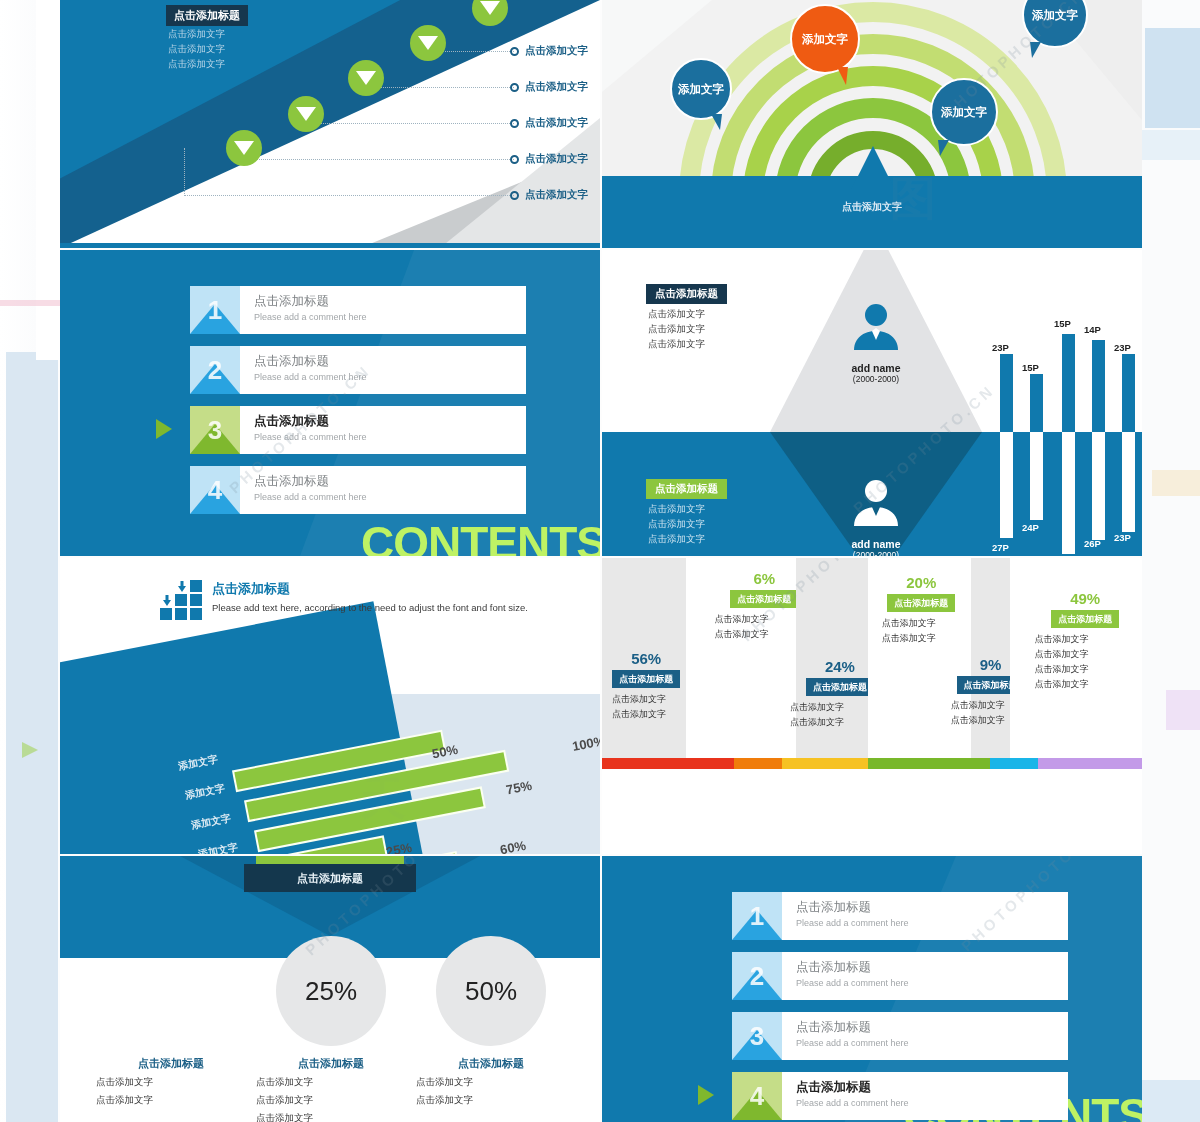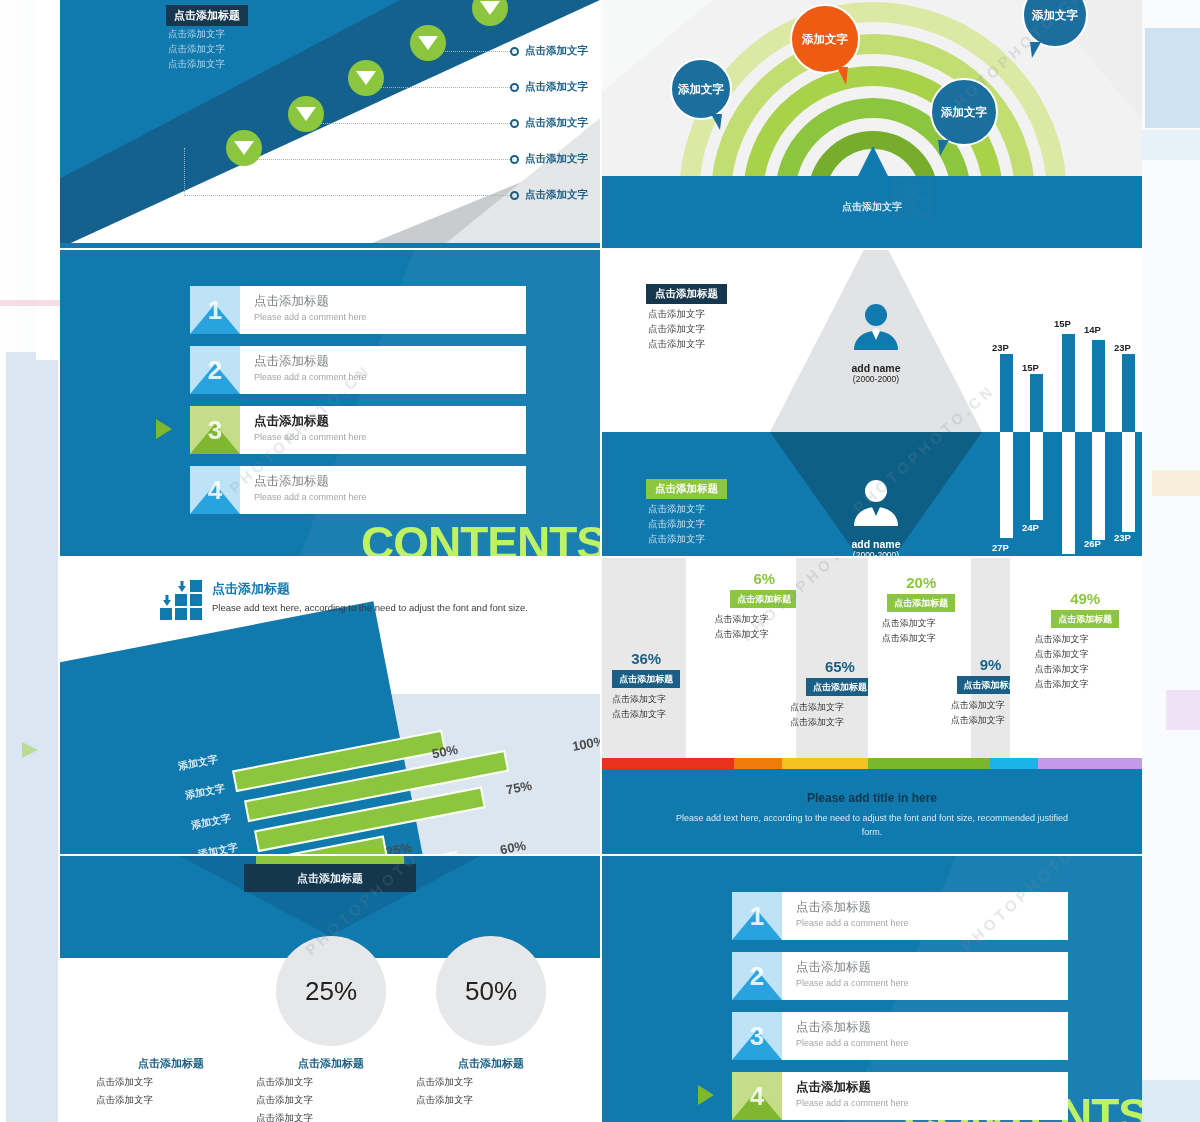--- a/index.html
+++ b/index.html
@@ -451,41 +451,41 @@
     <div class="panelLbl" style="left:138px;top:286px;">添加文字</div>
 
     <div class="wm big" style="left:300px;top:210px;opacity:.14;">天</div>
   </div>
 
   <div class="slide s6">
     <div class="cols">
 
       <div class="col" style="width:100px;background:#e8e8e8;">
         <div class="cell" style="top:92px;">
-          <div class="pct" style="color:#1b5f86;">36%</div>
+          <div class="pct" style="color:#1b5f86;">56%</div>
           <div style="text-align:center;"><span class="tag" style="background:#1b5f86;">点击添加标题</span></div>
           <div class="ln">点击添加文字</div>
           <div class="ln">点击添加文字</div>
         </div>
       </div>
 
       <div class="col" style="width:50px;background:#ffffff;"></div>
 
       <div class="col" style="width:80px;background:#ffffff;">
         <div class="cell" style="top:12px;left:-22px;right:-26px;">
           <div class="pct" style="color:#8cc63e;">6%</div>
           <div style="text-align:center;"><span class="tag" style="background:#8cc63e;">点击添加标题</span></div>
           <div class="ln" style="padding-left:8px;">点击添加文字</div>
           <div class="ln" style="padding-left:8px;">点击添加文字</div>
         </div>
       </div>
 
       <div class="col" style="width:85px;background:#e8e8e8;">
         <div class="cell" style="top:100px;left:-6px;right:-22px;">
-          <div class="pct" style="color:#1b5f86;">65%</div>
+          <div class="pct" style="color:#1b5f86;">24%</div>
           <div style="text-align:center;"><span class="tag" style="background:#1b5f86;">点击添加标题</span></div>
           <div class="ln">点击添加文字</div>
           <div class="ln">点击添加文字</div>
         </div>
       </div>
 
       <div class="col" style="width:122px;background:#ffffff;">
         <div class="cell" style="top:16px;left:8px;right:4px;">
           <div class="pct" style="color:#8cc63e;">20%</div>
           <div style="text-align:center;"><span class="tag" style="background:#8cc63e;">点击添加标题</span></div>
@@ -517,24 +517,20 @@
 
     <div class="cbar">
       <i style="flex:0 0 132px;background:#e8331c;"></i>
       <i style="flex:0 0 48px;background:#f07c0a;"></i>
       <i style="flex:0 0 86px;background:#f6c223;"></i>
       <i style="flex:0 0 122px;background:#78b82a;"></i>
       <i style="flex:0 0 48px;background:#19b5e8;"></i>
       <i style="flex:1 1 auto;background:#c39ae8;"></i>
     </div>
 
-    <div class="foot">
-      <h4>Please add title in here</h4>
-      <p>Please add text here, according to the need to adjust the font and font size, recommended justified form.</p>
-    </div>
 
     <div class="wm rot" style="left:118px;top:10px;">PHOTOPHOTO.CN</div>
   </div>
 
   <div class="slide s7">
     <div class="top"></div>
     <div class="notch"></div>
     <div class="glbar"></div>
     <div class="ttlbox">
       <span>点击添加标题</span>

